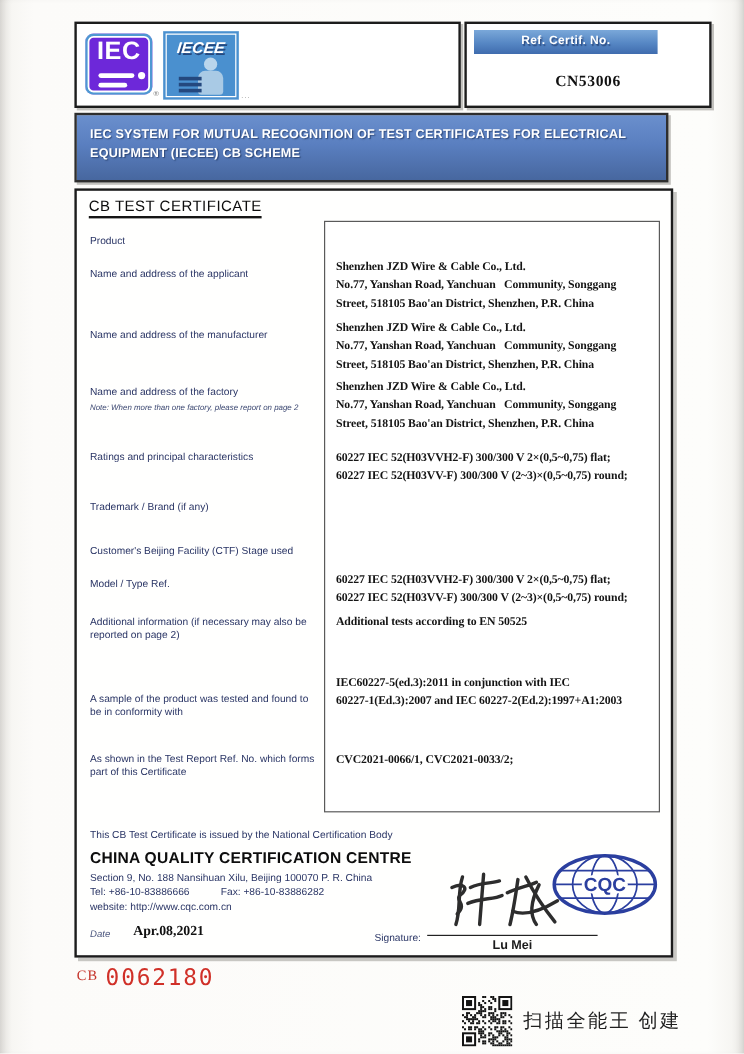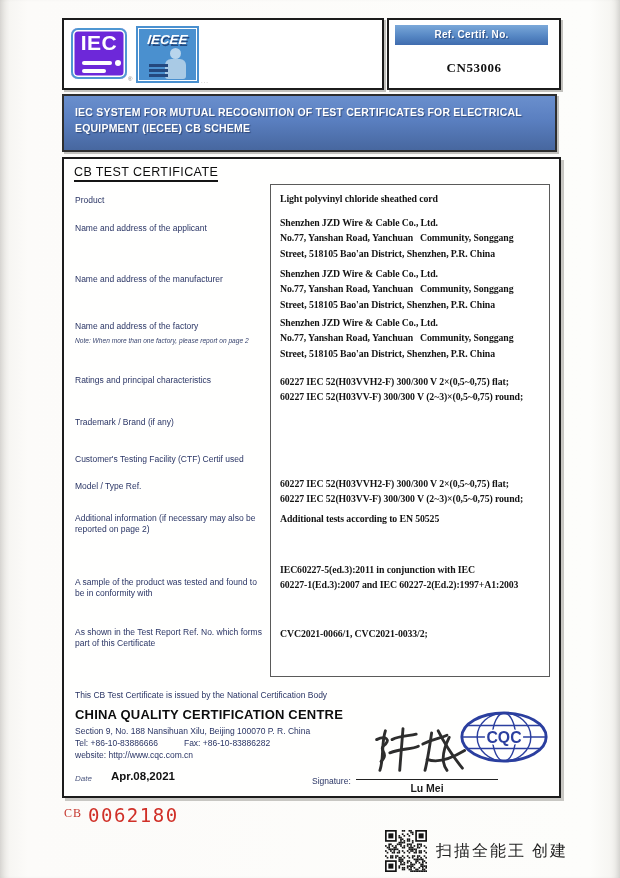--- a/index.html
+++ b/index.html
@@ -31,21 +31,21 @@
     box-shadow:inset 0 0 0 2px #4a90cf, inset 0 0 0 3px #ffffff;overflow:hidden;}
   .iecee-text{left:0;top:6px;width:100%;text-align:center;font-size:13px;font-weight:900;font-style:italic;
     color:#fff;letter-spacing:.2px;text-shadow:1.5px 1.5px 0 #24487e;transform:skewX(-6deg);}
   .fig-head{left:34px;top:22px;width:11px;height:11px;border-radius:50%;background:#b9d5ec;}
   .fig-body{left:29px;top:33px;width:21px;height:20px;border-radius:6px 6px 3px 3px;background:#a9cae5;}
   .fig-line{left:13px;width:19px;height:2.5px;background:#24487e;}
   .tm-dots{left:137px;top:58px;font-size:6px;color:#8a8a8a;letter-spacing:1px;}
 
   
   .ref-box{left:387px;top:18px;width:170px;height:68px;background:#fff;
-    border:2px solid #1c1c1c;box-shadow:2px 2px 0 #c2c1bd;}
+    border:2px solid #1c1c1c;box-shadow:2px 2px 0 #c2c1bd;padding-left:32px;}
   .ref-head{left:6px;top:5px;width:153px;height:20px;line-height:20px;text-align:center;
     background:linear-gradient(180deg,#7aa8d9 0%,#5687c4 55%,#3f6cae 100%);
     color:#fff;font-size:10px;font-weight:bold;letter-spacing:.3px;text-shadow:1px 1px 1px #2a4a80;}
   .ref-num{left:0;top:40px;width:100%;text-align:center;font-family:"Liberation Serif",serif;
     font-size:13px;font-weight:bold;color:#111;letter-spacing:.5px;}
 
   
   .banner{left:62px;top:94px;width:495px;height:58px;border:2px solid #2e2e2e;box-shadow:2px 2px 0 #c2c1bd;
     background:linear-gradient(180deg,#6a8fcd 0%,#5a7fc0 45%,#47679f 100%);
     box-sizing:border-box;padding:8px 11px;}
@@ -62,21 +62,21 @@
   .lbl{left:11px;width:188px;font-size:8.5px;color:#2a3565;line-height:1.35;}
   .lbl-note{left:11px;width:200px;font-size:6.6px;font-style:italic;color:#3a4670;}
   .val{left:9px;width:264px;font-family:"Liberation Serif",serif;font-size:9.8px;font-weight:bold;
     color:#141414;line-height:15.4px;white-space:pre-wrap;letter-spacing:-0.1px;}
 
   .issued-note{left:11px;top:531px;font-size:8.5px;color:#2a3565;}
   .org-name{left:11px;top:548px;font-size:13px;font-weight:bold;color:#0d0d0d;letter-spacing:.2px;}
   .org-line{left:11px;font-size:8.5px;color:#2a3565;}
   .telfax span{margin-right:26px;}
   .date-label{left:11px;top:615px;font-size:8px;font-style:italic;color:#4a557d;}
-  .date-value{left:47px;top:611px;font-family:Liberation Sans, sans-serif;font-size:11.5px;font-weight:bold;color:#111;text-align:center;}
+  .date-value{left:47px;top:611px;font-family:Liberation Serif, serif;font-size:11.5px;font-weight:bold;color:#111;text-align:center;}
   .sig-label{left:248px;top:617px;font-size:8.5px;color:#2a3565;}
   .sig-svg{left:286px;top:563px;}
   .sig-line{left:292px;top:620px;width:142px;border-top:1.5px solid #222;}
   .signer{left:292px;top:623px;width:142px;text-align:center;font-size:10.5px;font-weight:bold;color:#1c1c1c;}
   .cqc-svg{left:394px;top:551px;}
 
   
   .stamp{left:64px;top:806px;display:flex;gap:6px;}
   .stamp-prefix{font-family:"Liberation Serif",serif;font-size:12px;color:#c5352c;letter-spacing:1px;}
   .stamp-number{font-family:"DejaVu Sans Mono",monospace;font-size:19px;color:#d03028;letter-spacing:1.5px;line-height:1;}
@@ -120,28 +120,27 @@
   <div class="abs main-box">
     <div class="abs cert-title">CB TEST CERTIFICATE</div>
 
     <div class="abs lbl" style="top:36px;">Product</div>
     <div class="abs lbl" style="top:64px;">Name and address of the applicant</div>
     <div class="abs lbl" style="top:115px;">Name and address of the manufacturer</div>
     <div class="abs lbl" style="top:162px;">Name and address of the factory</div>
     <div class="abs lbl-note" style="top:178px;">Note: When more than one factory, please report on page 2</div>
     <div class="abs lbl" style="top:216px;">Ratings and principal characteristics</div>
     <div class="abs lbl" style="top:258px;">Trademark / Brand (if any)</div>
-    <div class="abs lbl" style="top:295px;">Customer's Testing Facility (CTF) Certif used</div>
+    <div class="abs lbl" style="top:295px;">Customer's Beijing Facility (CTF) Stage used</div>
     <div class="abs lbl" style="top:322px;">Model / Type Ref.</div>
     <div class="abs lbl" style="top:354px;">Additional information (if necessary may also be reported on page 2)</div>
     <div class="abs lbl" style="top:418px;">A sample of the product was tested and found to be in conformity with</div>
     <div class="abs lbl" style="top:468px;">As shown in the Test Report Ref. No. which forms part of this Certificate</div>
 
     <div class="abs value-box">
-      <div class="abs val" style="top:6px;">Light polyvinyl chloride sheathed cord</div>
       <div class="abs val" style="top:30px;">Shenzhen JZD Wire &amp; Cable Co., Ltd.
 No.77, Yanshan Road, Yanchuan   Community, Songgang
 Street, 518105 Bao'an District, Shenzhen, P.R. China</div>
       <div class="abs val" style="top:81px;">Shenzhen JZD Wire &amp; Cable Co., Ltd.
 No.77, Yanshan Road, Yanchuan   Community, Songgang
 Street, 518105 Bao'an District, Shenzhen, P.R. China</div>
       <div class="abs val" style="top:130px;">Shenzhen JZD Wire &amp; Cable Co., Ltd.
 No.77, Yanshan Road, Yanchuan   Community, Songgang
 Street, 518105 Bao'an District, Shenzhen, P.R. China</div>
       <div class="abs val" style="top:189px;">60227 IEC 52(H03VVH2-F) 300/300 V 2×(0,5~0,75) flat;

